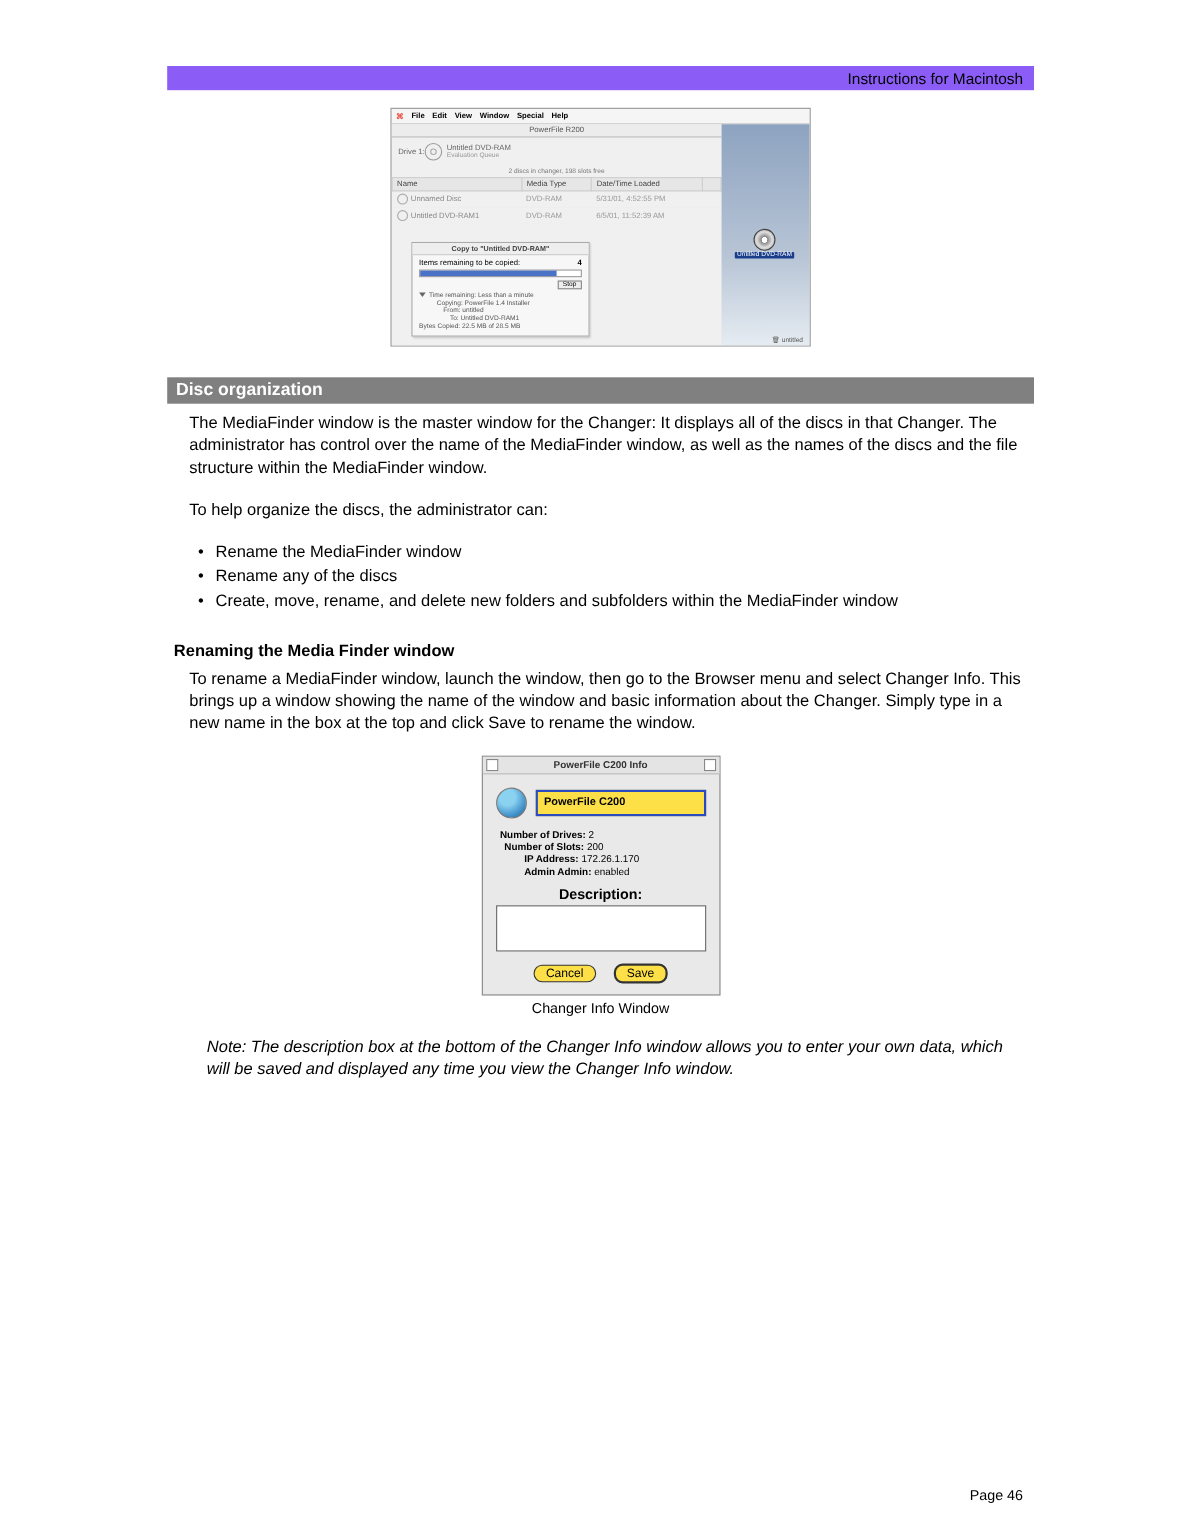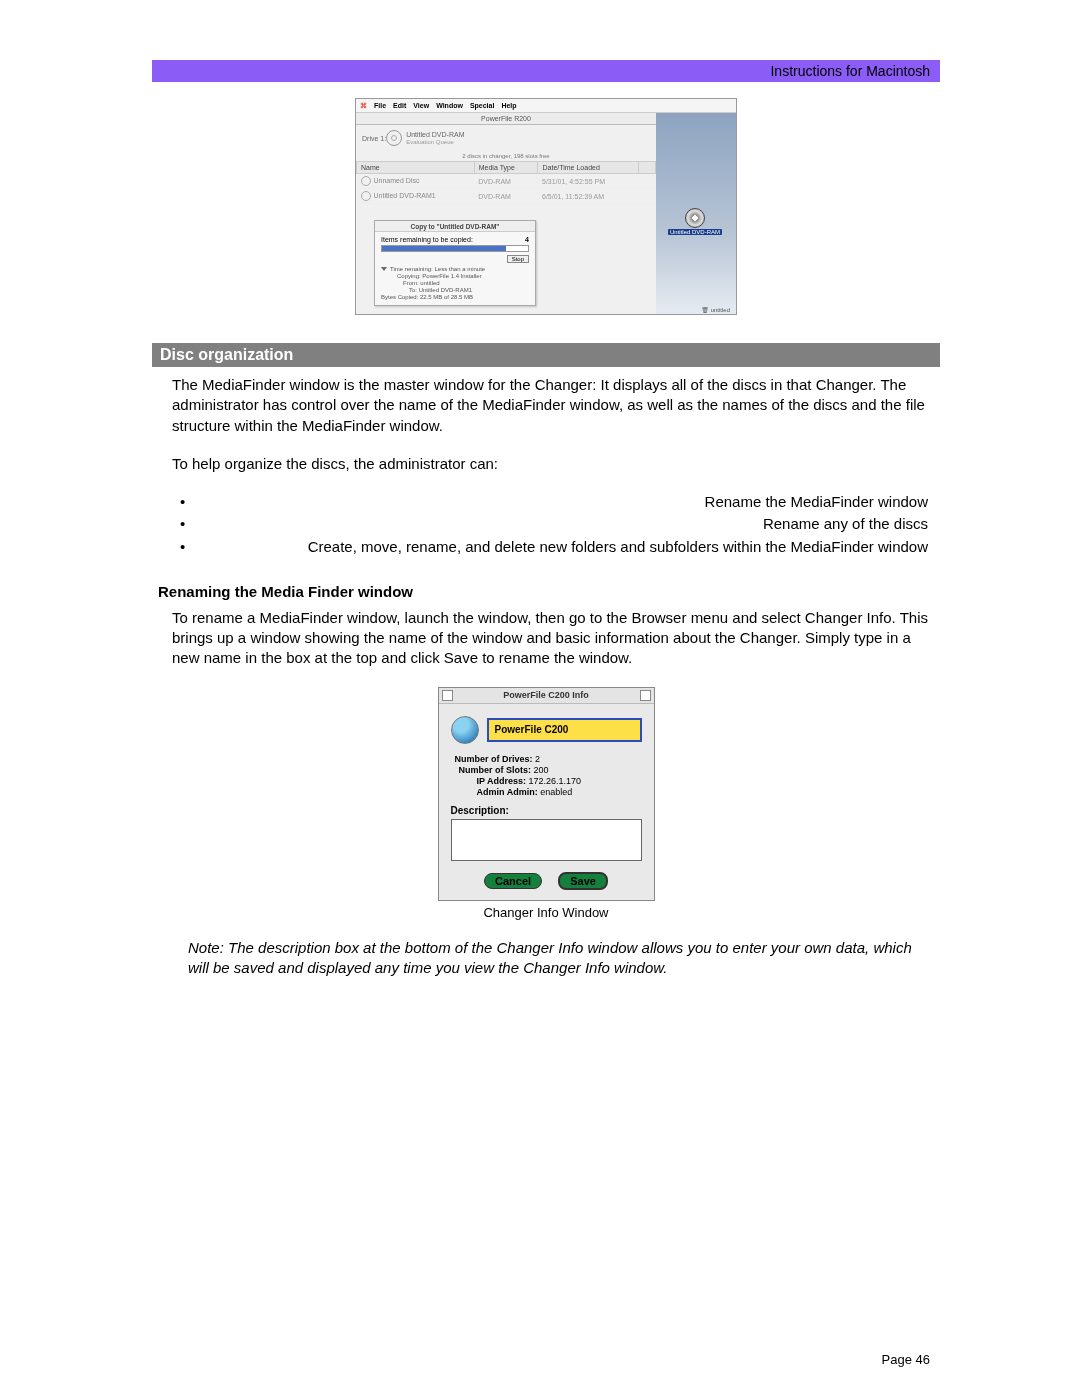--- a/index.html
+++ b/index.html
@@ -118,21 +118,21 @@
     font-weight: bold;
     font-size: 16px;
     padding: 3px 8px;
     margin: 0 0 8px 0;
   }
   .body-text {
     margin: 0 12px 20px 20px;
     line-height: 1.35;
   }
   .body-text p { margin: 0 0 18px 0; }
-  .bullets { margin: 0 0 26px 0; padding-left: 24px; list-style:none;text-align:right;}
+  .bullets { margin: 0 0 26px 0; padding-left: 24px; list-style:none;}
   .bullets li { margin-bottom: 2px; position:relative;}
   .bullets li::before{content:"•"; position:absolute; left:-16px;}
   .sub-header {
     font-weight: bold;
     font-size: 15px;
     margin: 0 0 8px 6px;
   }
   .italic-note{
     font-style:italic;
     margin: 14px 8px 0 36px;
@@ -172,31 +172,31 @@
     background:radial-gradient(circle at 35% 30%, #8bd1f0 30%, #3d8fc9 70%, #22628e);
     border:1px solid #777;position:relative;
   }
   .ci-name{
     flex:1;height:20px;border:2px solid #2b4cc1;background:#fde047;
     font-size:10px;font-weight:bold;display:flex;align-items:center;padding-left:6px;
   }
   .ci-field{font-size:9px;margin:1px 0 1px 4px;}
   .ci-field b{font-weight:bold;}
   .ci-indent{margin-left:26px;}
-  .ci-desc-label{font-size:10px;font-weight:bold;margin:8px 0 3px 0;}
+  .ci-desc-label{font-size:13px;font-weight:bold;margin:8px 0 3px 0;text-align:center;}
   .ci-textarea{
     height:40px;border:1px solid #666;background:#fff;margin-bottom:10px;
   }
   .ci-buttons{text-align:center;}
   .ci-btn{
     display:inline-block;
-    font-size:11px;font-weight:bold;
+    font-size:11px;font-weight:normal;
     padding:1px 10px;
     border:1px solid #333;border-radius:8px;
-    background:#15803d;
+    background:#fde047;
     margin:0 6px;
   }
   .ci-btn.save{border-width:2px;}
 </style>
 </head>
 <body>
 
 <div class="page">
 
   <div class="yellow-bar">

